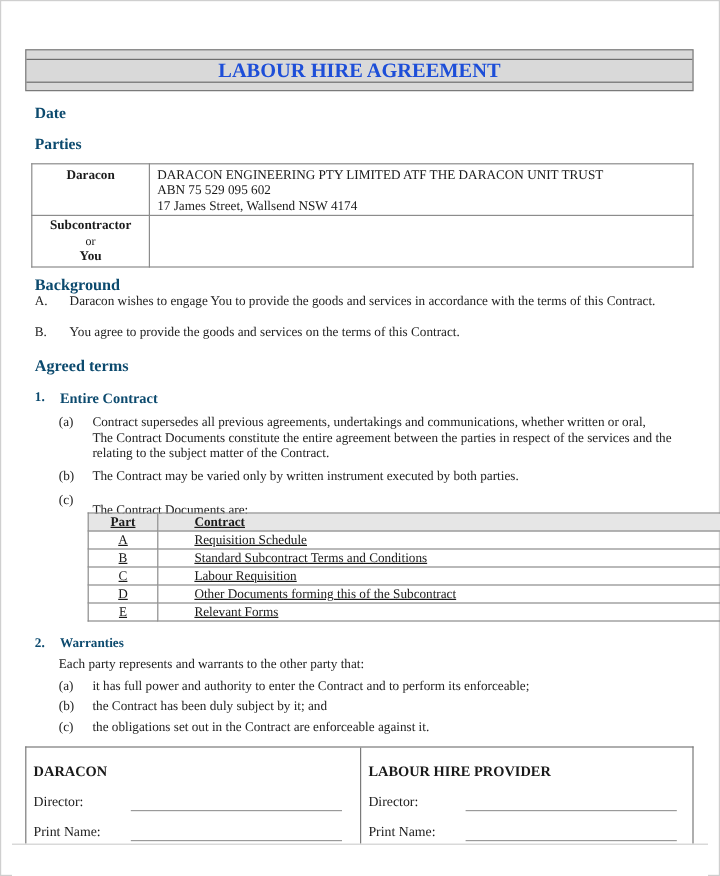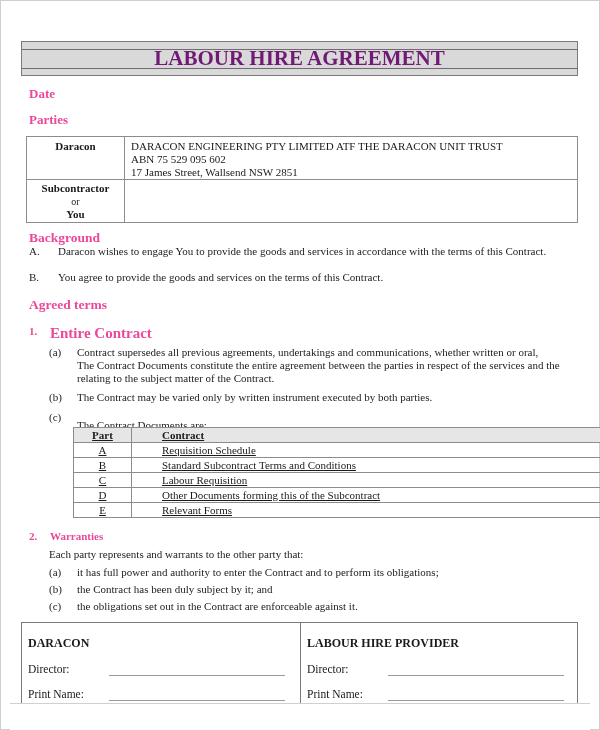--- a/index.html
+++ b/index.html
@@ -15,23 +15,23 @@
   .abs { position: absolute; }
   
   .title-banner {
     position: absolute; left: 21px; top: 41px; width: 557px; height: 35px;
     background: #d9d9d9; border: 1px solid #7a7a7a; box-sizing: border-box;
   }
   .title-banner .line-top { position: absolute; left: 0; right: 0; top: 7px; border-top: 1px solid #6d6d6d; }
   .title-banner .line-bot { position: absolute; left: 0; right: 0; top: 26px; border-top: 1px solid #6d6d6d; }
   .title-text {
     position: absolute; left: 0; right: 0; top: 7px; height: 19px; line-height: 19px;
-    text-align: center; font-weight: bold; font-size: 21px; color: #701a75;
+    text-align: center; font-weight: bold; font-size: 17px; color: #1d4ed8;
   }
-  .h-bold { font-weight: bold; font-size: 13px; color: #ec4899; }
+  .h-bold { font-weight: bold; font-size: 13px; color: #0c4a6e; }
   .txt { font-size: 11px; color: #222; white-space: nowrap; }
   
   table { border-collapse: collapse; }
   .parties {
     position: absolute; left: 26px; top: 136px; width: 552px;
   }
   .parties td { border: 1px solid #8c8c8c; font-size: 11px; vertical-align: top; padding: 0; }
   .parties td.lbl { width: 97px; text-align: center; }
   .parties td.val { padding-left: 6px; line-height: 13px; }
   .parties .row1 td { height: 38px; padding-top: 3px; }
@@ -79,21 +79,21 @@
 <div class="abs h-bold" style="left:29px;top:86px;">Date</div>
 <div class="abs h-bold" style="left:29px;top:112px;">Parties</div>
 
 <table class="parties">
   <tbody>
       <tr class="row1">
     <td class="lbl lbl-bold">Daracon</td>
     <td class="val">
       <div>DARACON ENGINEERING PTY LIMITED ATF THE DARACON UNIT TRUST</div>
       <div>ABN 75 529 095 602</div>
-      <div>17 James Street, Wallsend NSW 2851</div>
+      <div>17 James Street, Wallsend NSW 4174</div>
     </td>
   </tr>
   <tr class="row2">
     <td class="lbl lbl-stack">
       <div class="lbl-bold">Subcontractor</div>
       <div style="font-size:10px;">or</div>
       <div class="lbl-bold">You</div>
     </td>
     <td class="val"></td>
   </tr>
@@ -102,21 +102,21 @@
 
 <div class="abs h-bold" style="left:29px;top:230px;font-size:13.5px;">Background</div>
 <div class="abs txt" style="left:29px;top:245px;">A.</div>
 <div class="abs txt" style="left:58px;top:245px;font-family:Liberation Serif, serif;">Daracon wishes to engage You to provide the goods and services in accordance with the terms of this Contract.</div>
 <div class="abs txt" style="left:29px;top:271px;">B.</div>
 <div class="abs txt" style="left:58px;top:271px;">You agree to provide the goods and services on the terms of this Contract.</div>
 
 <div class="abs h-bold" style="left:29px;top:297px;font-size:13.5px;">Agreed terms</div>
 
 <div class="abs h-bold" style="left:29px;top:325px;font-size:11px;">1.</div>
-<div class="abs h-bold" style="left:50px;top:325px;font-size:15px;">Entire Contract</div>
+<div class="abs h-bold" style="left:50px;top:325px;font-size:12px;">Entire Contract</div>
 
 <div class="abs txt" style="left:49px;top:346px;">(a)</div>
 <div class="abs txt" style="left:77px;top:346px;line-height:13px;">
   <div>Contract supersedes all previous agreements, undertakings and communications, whether written or oral,</div>
   <div>The Contract Documents constitute the entire agreement between the parties in respect of the services and the</div>
   <div>relating to the subject matter of the Contract.</div>
 </div>
 <div class="abs txt" style="left:49px;top:391px;">(b)</div>
 <div class="abs txt" style="left:77px;top:391px;">The Contract may be varied only by written instrument executed by both parties.</div>
 <div class="abs txt" style="left:49px;top:411px;">(c)</div>
@@ -149,21 +149,21 @@
     <td class="c2">Relevant Forms</td>
   </tr>
 </tbody>
   </table>
 
 <div class="abs h-bold" style="left:29px;top:530px;font-size:11px;">2.</div>
 <div class="abs h-bold" style="left:50px;top:530px;font-size:11px;">Warranties</div>
 <div class="abs txt" style="left:49px;top:548px;">Each party represents and warrants to the other party that:</div>
 
 <div class="abs txt" style="left:49px;top:566px;">(a)</div>
-<div class="abs txt" style="left:77px;top:566px;">it has full power and authority to enter the Contract and to perform its obligations;</div>
+<div class="abs txt" style="left:77px;top:566px;">it has full power and authority to enter the Contract and to perform its enforceable;</div>
 <div class="abs txt" style="left:49px;top:583px;">(b)</div>
 <div class="abs txt" style="left:77px;top:583px;">the Contract has been duly subject by it; and</div>
 <div class="abs txt" style="left:49px;top:600px;">(c)</div>
 <div class="abs txt" style="left:77px;top:600px;">the obligations set out in the Contract are enforceable against it.</div>
 
 <div class="sig">
   <div class="divider"></div>
   <div class="sig-col left">
     <div class="sig-head">DARACON</div>
     <div class="sig-label" style="top:40px;">Director:</div>

